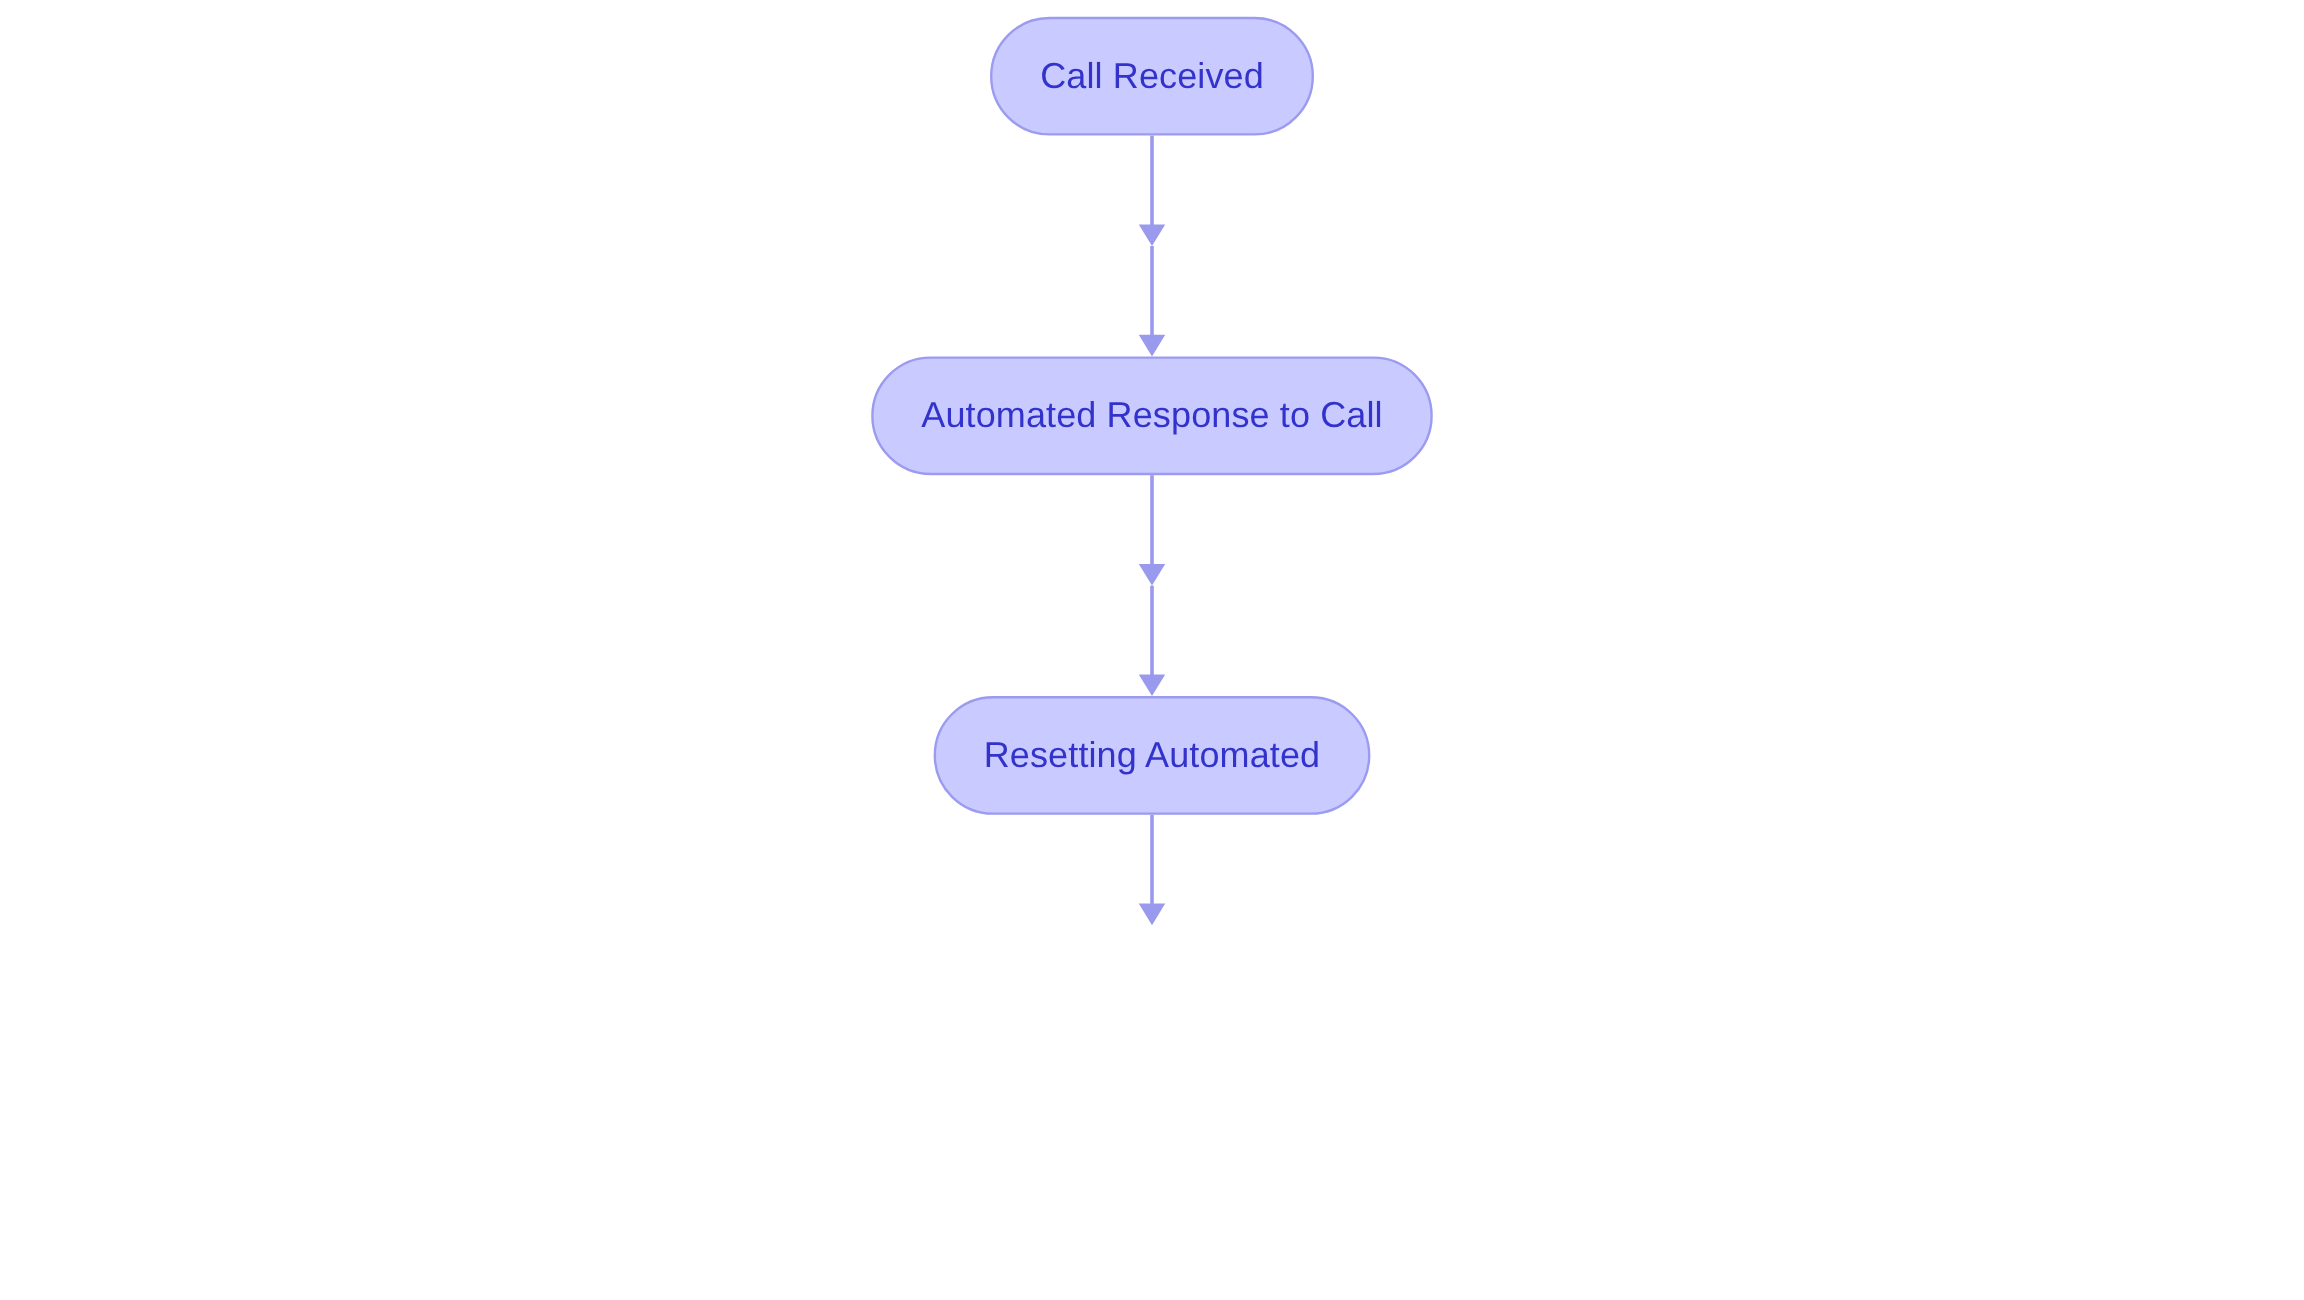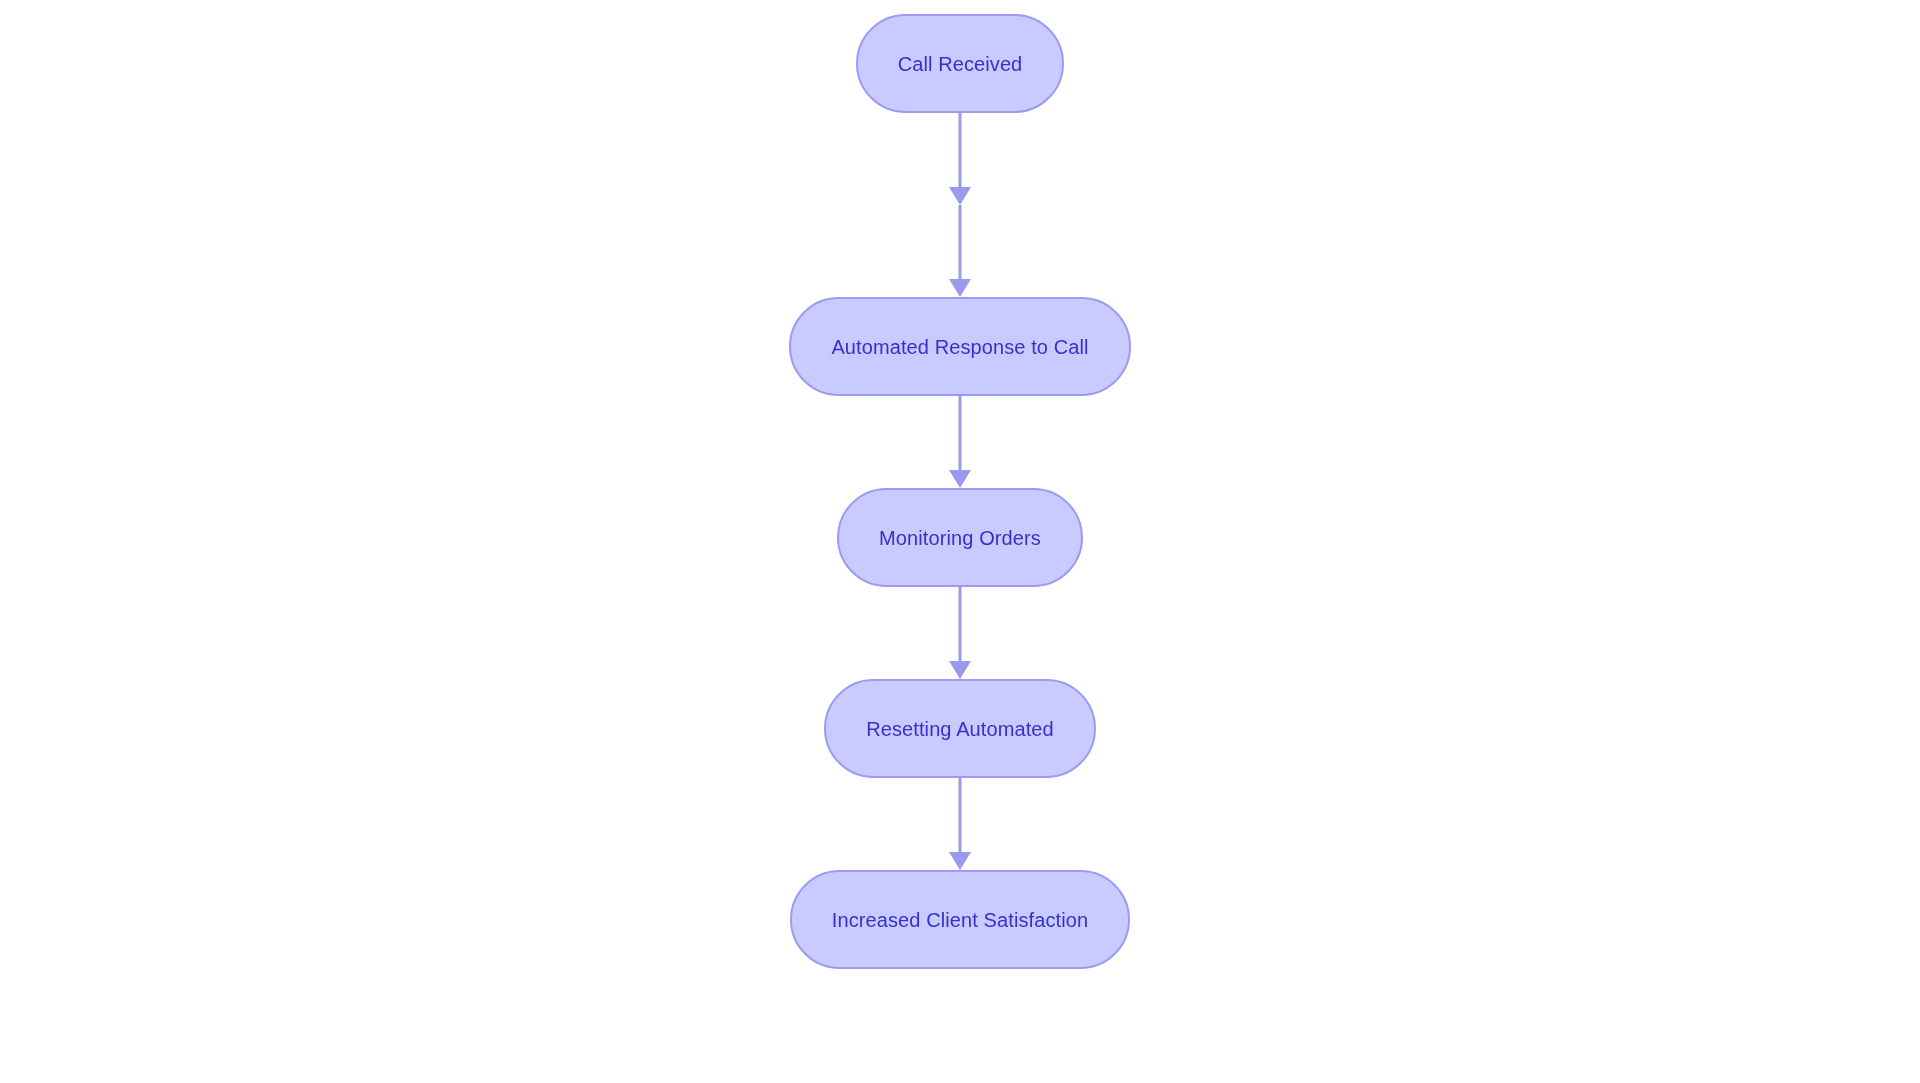--- a/index.html
+++ b/index.html
@@ -43,21 +43,21 @@
     border: 2px solid #9b9bf0;
     display: flex;
     align-items: center;
     justify-content: center;
     padding: 0 40px;
     flex: 0 0 auto;
   }
 
   .flow-node-label {
     color: #3333cc;
-    font-size: 20px;
+    font-size: 30px;
     font-weight: 400;
     letter-spacing: 0.1px;
     line-height: 1;
     white-space: nowrap;
     font-family: "Liberation Sans", sans-serif;
   }
 
   .flow-connector {
     position: relative;
     width: 24px;
@@ -108,36 +108,30 @@
 
     <div class="flow-node">
       <span class="flow-node-label">Automated Response to Call</span>
     </div>
 
     <div class="flow-connector">
       <div class="conn-line"></div>
       <div class="conn-arrowhead"></div>
     </div>
 
-    <div class="flow-node">
-      <span class="flow-node-label">Monitoring Orders</span>
-    </div>
 
     <div class="flow-connector">
       <div class="conn-line"></div>
       <div class="conn-arrowhead"></div>
     </div>
 
     <div class="flow-node">
       <span class="flow-node-label">Resetting Automated</span>
     </div>
 
     <div class="flow-connector">
       <div class="conn-line"></div>
       <div class="conn-arrowhead"></div>
     </div>
 
-    <div class="flow-node">
-      <span class="flow-node-label">Increased Client Satisfaction</span>
-    </div>
 
   </div>
 </div>
 
 </body></html>

